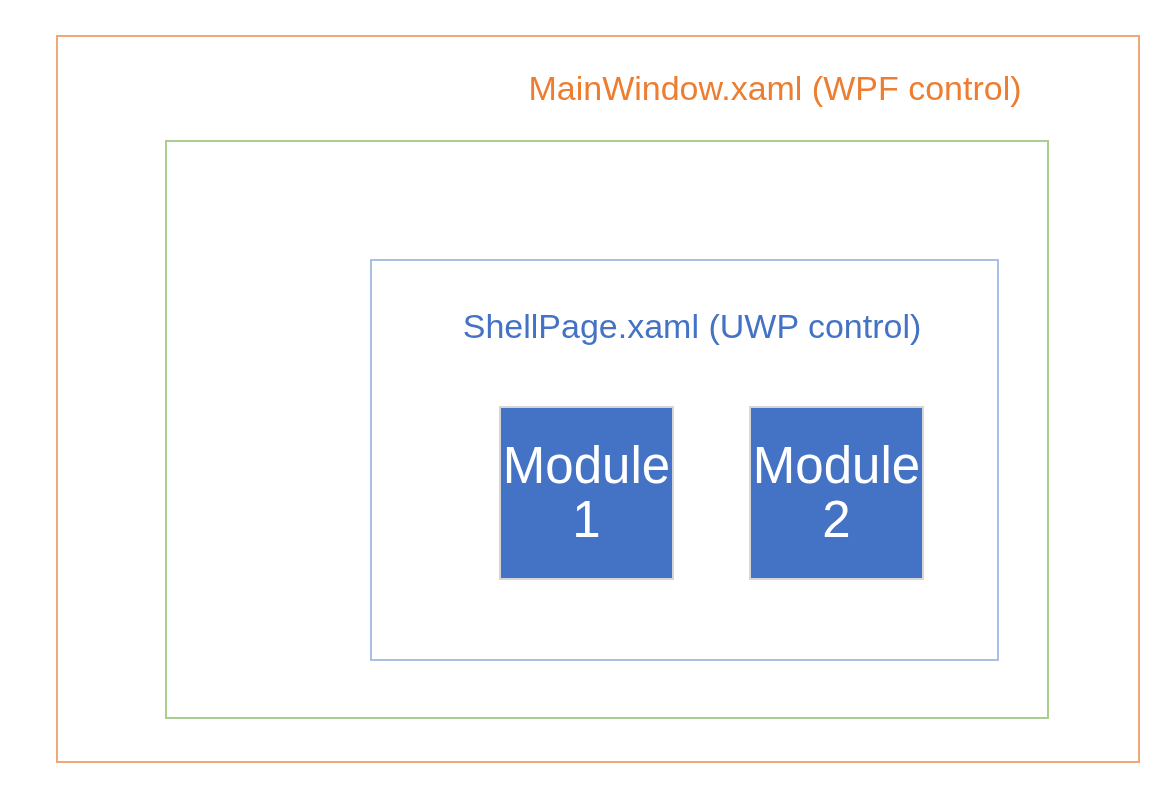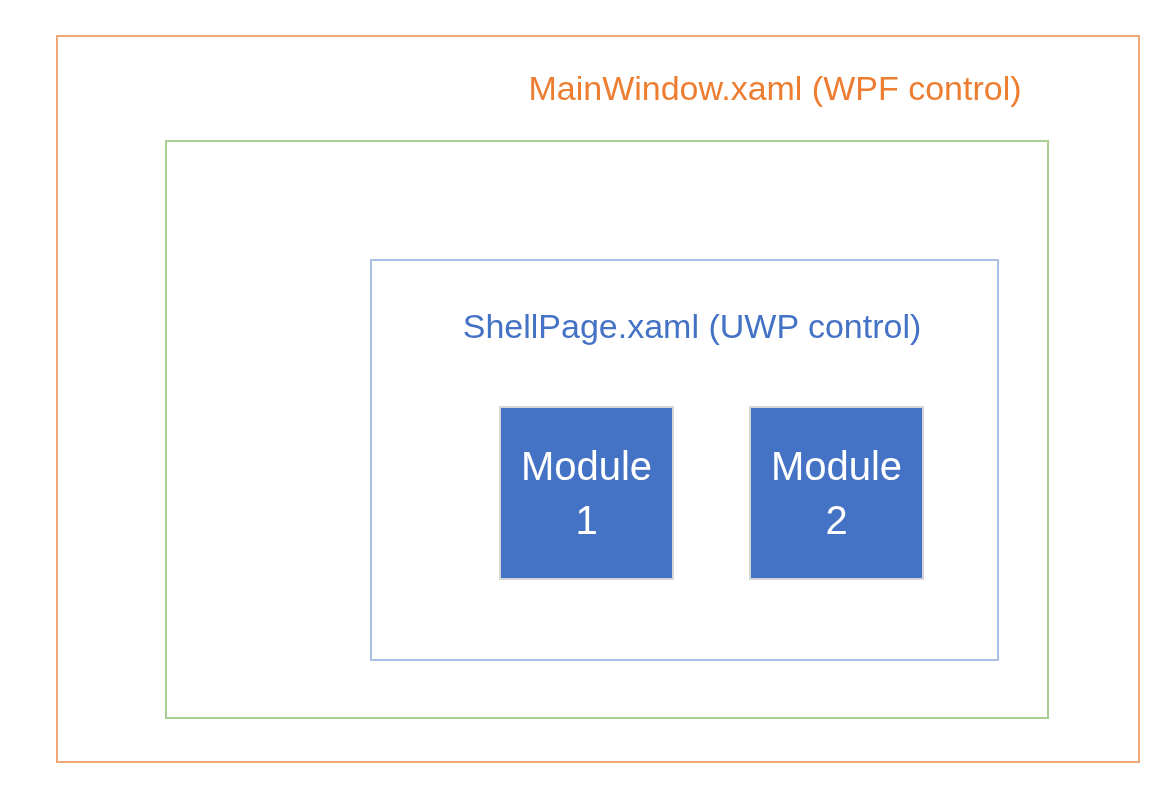--- a/index.html
+++ b/index.html
@@ -64,21 +64,21 @@
     height: 174px;
     box-sizing: border-box;
     background: #4472c4;
     border: 2px solid #d6d6d6;
     color: #ffffff;
     display: flex;
     flex-direction: column;
     align-items: center;
     justify-content: center;
     text-align: right;
-    font-size: 40px;
+    font-size: 51px;
     line-height: 54px;
   }
   .module.m1 { left: 499px; }
   .module.m2 { left: 749px; }
 </style>
 </head>
 <body>
 
 <div class="stage">
 

